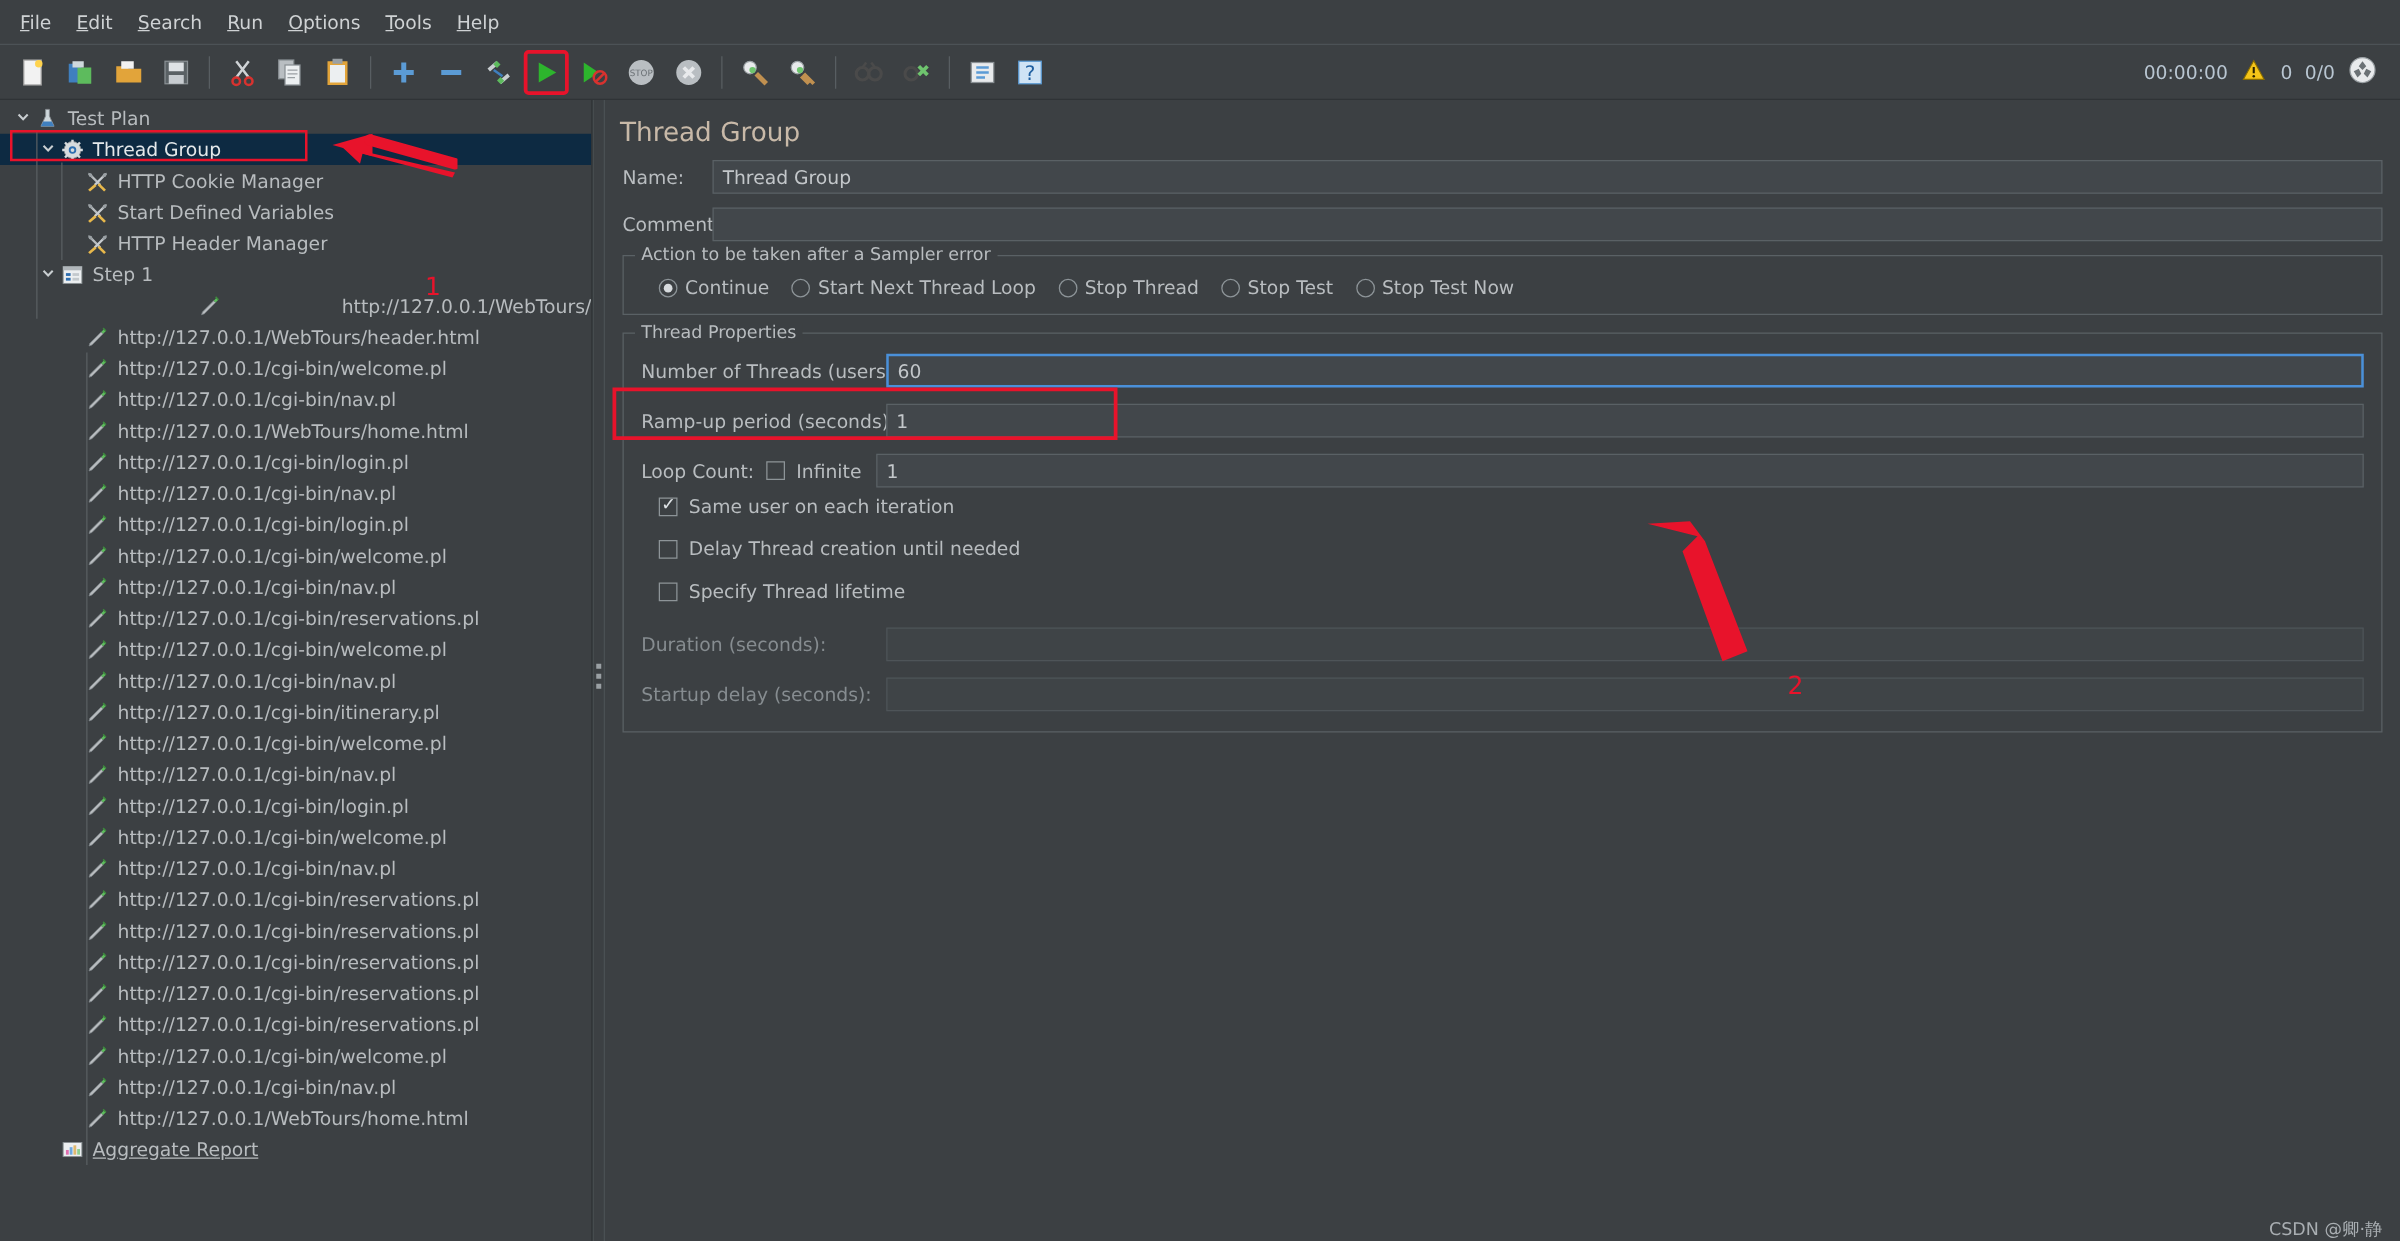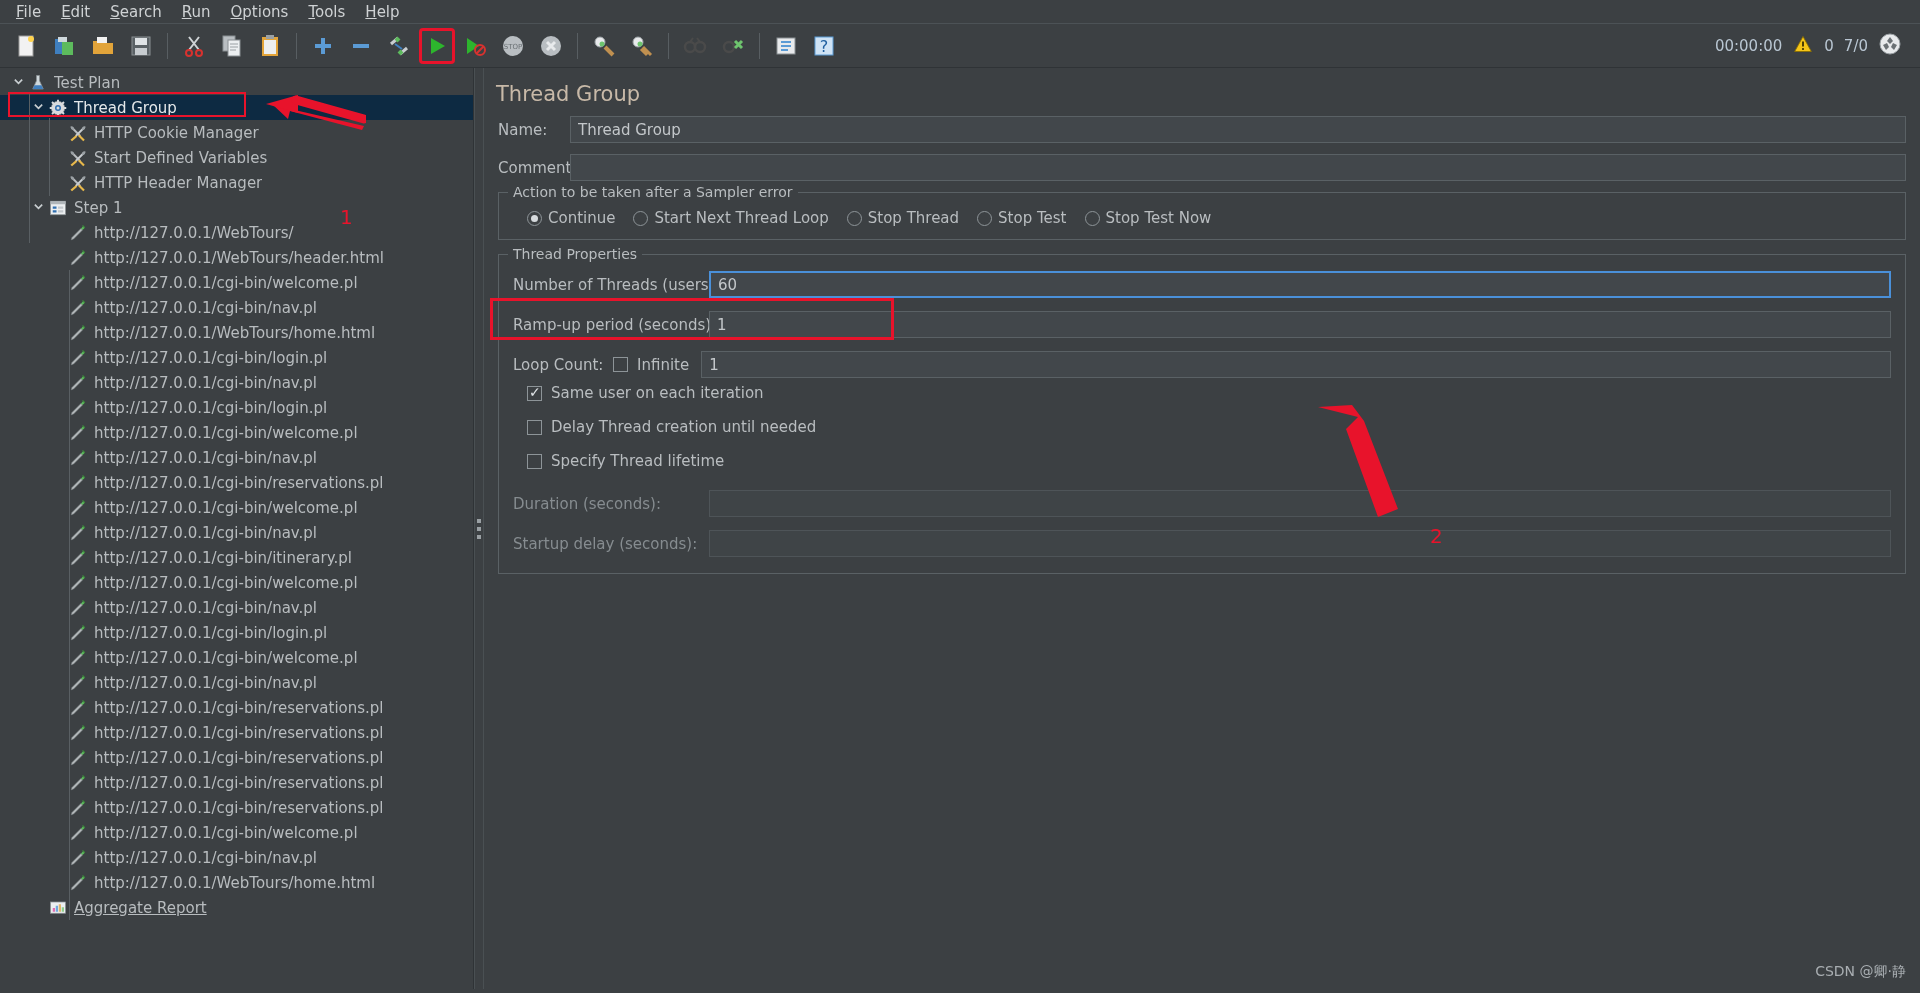--- a/index.html
+++ b/index.html
@@ -6,21 +6,21 @@
     margin: 0; padding: 0;
     width: 1920px; height: 993px;
     background: #3c4043;
     font-family: "DejaVu Sans", "Liberation Sans", sans-serif;
     overflow: hidden;
   }
   * { box-sizing: border-box; }
 
   
   .menubar {
-    height: 24px;
+    height: 36px;
     background: #3c4043;
     display: flex;
     align-items: center;
     padding-left: 6px;
     border-bottom: 1px solid #4c5256;
   }
   .menu-item {
     color: #cfd2d4;
     font-size: 15px;
     padding: 3px 10px;
@@ -405,21 +405,21 @@
   <div class="tb-status">
     <span>00:00:00</span>
     <span>
       <svg width="22" height="20" viewBox="0 0 24 24">
           <path d="M12 3l10 18H2z" fill="#f5c518" stroke="#8a6d00"></path>
           <path d="M12 9v6" stroke="#2a2300" stroke-width="2"></path>
           <circle cx="12" cy="18" r="1.2" fill="#2a2300"></circle>
         </svg>
     </span>
     <span>0</span>
-    <span>7/0</span>
+    <span>0/0</span>
     <span>
       <svg width="24" height="24" viewBox="0 0 24 24">
           <circle cx="12" cy="12" r="10" fill="#e8eaec" stroke="#9aa0a4"></circle>
           <path d="M12 5l3 4-3 3-3-3z" fill="#6b7175"></path>
           <path d="M5 13l4-2 2 4-3 3z" fill="#6b7175"></path>
           <path d="M19 13l-4-2-2 4 3 3z" fill="#6b7175"></path>
         </svg>
     </span>
   </div>
 </div>
@@ -505,21 +505,21 @@
               <rect x="2" y="3" width="20" height="18" fill="#eceff1" stroke="#8a9094"></rect>
               <rect x="2" y="3" width="20" height="4" fill="#b0b6ba"></rect>
               <rect x="5" y="10" width="5" height="3" fill="#2f6fb0"></rect>
               <rect x="5" y="15" width="5" height="3" fill="#2f6fb0"></rect>
               <rect x="12" y="10" width="7" height="3" fill="#c3c9cd"></rect>
               <rect x="12" y="15" width="7" height="3" fill="#c3c9cd"></rect>
             </svg>
           </span>
           <span class="tlabel">Step 1</span>
         </div>
-        <div class="trow" style="padding-left: 48px;">
+        <div class="trow" style="padding-left: 48px; justify-content: space-between;">
           <span class="twist"></span>
           <span class="ticon">
             <svg width="18" height="18" viewBox="0 0 24 24">
               <path d="M3 21l3-1 12-12-2-2L4 18z" fill="#b8bcbf" stroke="#7e8488" stroke-width="0.8"></path>
               <path d="M16 6l3-3 2 2-3 3z" fill="#5dbb5d"></path>
               <path d="M18 2l3 3" stroke="#3d8b3d" stroke-width="1.6"></path>
             </svg>
           </span>
           <span class="tlabel">http://127.0.0.1/WebTours/</span>
         </div>

